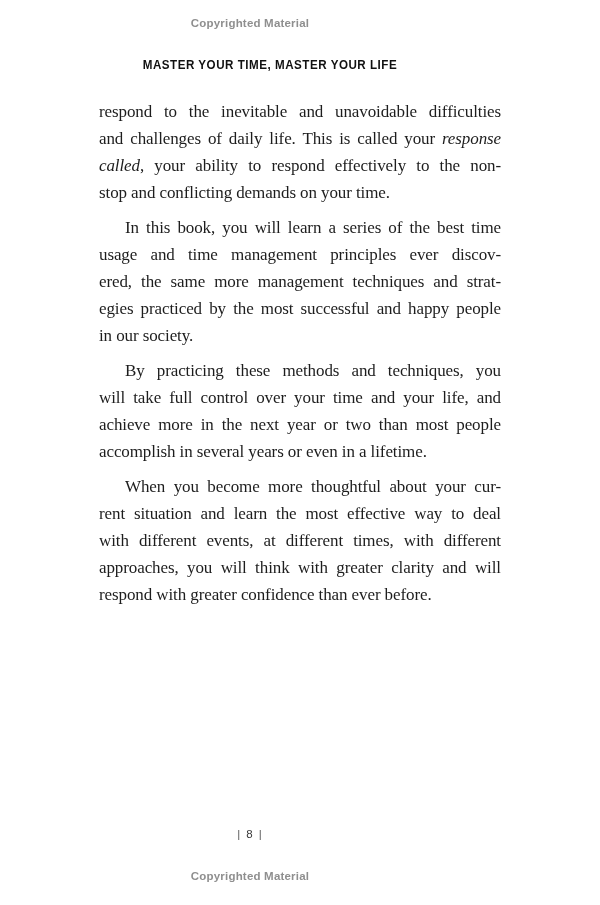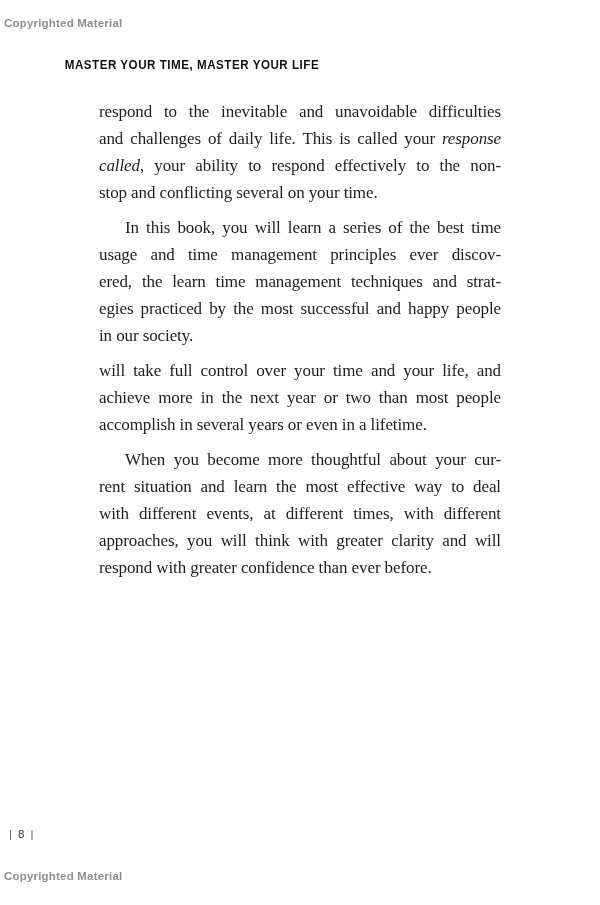--- a/index.html
+++ b/index.html
@@ -6,23 +6,23 @@
   html, body { background: #ffffff; }
   body {
     width: 600px;
     height: 905px;
     position: relative;
     font-family: "Liberation Serif", "DejaVu Serif", serif;
     overflow: hidden;
   }
   .centered-line {
     position: absolute;
-    left: 4px;
+    left: 10px;
     width: 480px;
-    text-align: left;
+    text-align: center;
   }
   .copyright-notice {
     font-family: "Liberation Sans", "DejaVu Sans", sans-serif;
     font-weight: 700;
     font-size: 11.5px;
     letter-spacing: 0.2px;
     color: #8f8f8f;
   }
   .copyright-top { top: 17px; }
   .copyright-bottom { top: 870px; }
@@ -80,30 +80,31 @@
 
 <div class="centered-line running-header">
   <span class="header-inner">MASTER YOUR TIME, MASTER YOUR LIFE</span>
 </div>
 
 <div class="body-text">
     <div class="paragraph">
       <div class="text-line justify"><span>respond to the inevitable and unavoidable difficulties</span></div>
       <div class="text-line justify"><span>and challenges of daily life. This is called your </span><span class="italic">response</span></div>
       <div class="text-line justify"><span class="italic">called</span><span>, your ability to respond effectively to the non-</span></div>
-      <div class="text-line"><span>stop and conflicting several on your time.</span></div>
+      <div class="text-line"><span>stop and conflicting demands on your time.</span></div>
     </div>
     <div class="paragraph">
       <div class="text-line justify indent"><span>In this book, you will learn a series of the best time</span></div>
       <div class="text-line justify"><span>usage and time management principles ever discov-</span></div>
-      <div class="text-line justify"><span>ered, the learn time management techniques and strat-</span></div>
+      <div class="text-line justify"><span>ered, the same more management techniques and strat-</span></div>
       <div class="text-line justify"><span>egies practiced by the most successful and happy people</span></div>
       <div class="text-line"><span>in our society.</span></div>
     </div>
     <div class="paragraph">
+      <div class="text-line justify indent"><span>By practicing these methods and techniques, you</span></div>
       <div class="text-line justify"><span>will take full control over your time and your life, and</span></div>
       <div class="text-line justify"><span>achieve more in the next year or two than most people</span></div>
       <div class="text-line"><span>accomplish in several years or even in a lifetime.</span></div>
     </div>
     <div class="paragraph">
       <div class="text-line justify indent"><span>When you become more thoughtful about your cur-</span></div>
       <div class="text-line justify"><span>rent situation and learn the most effective way to deal</span></div>
       <div class="text-line justify"><span>with different events, at different times, with different</span></div>
       <div class="text-line justify"><span>approaches, you will think with greater clarity and will</span></div>
       <div class="text-line"><span>respond with greater confidence than ever before.</span></div>

